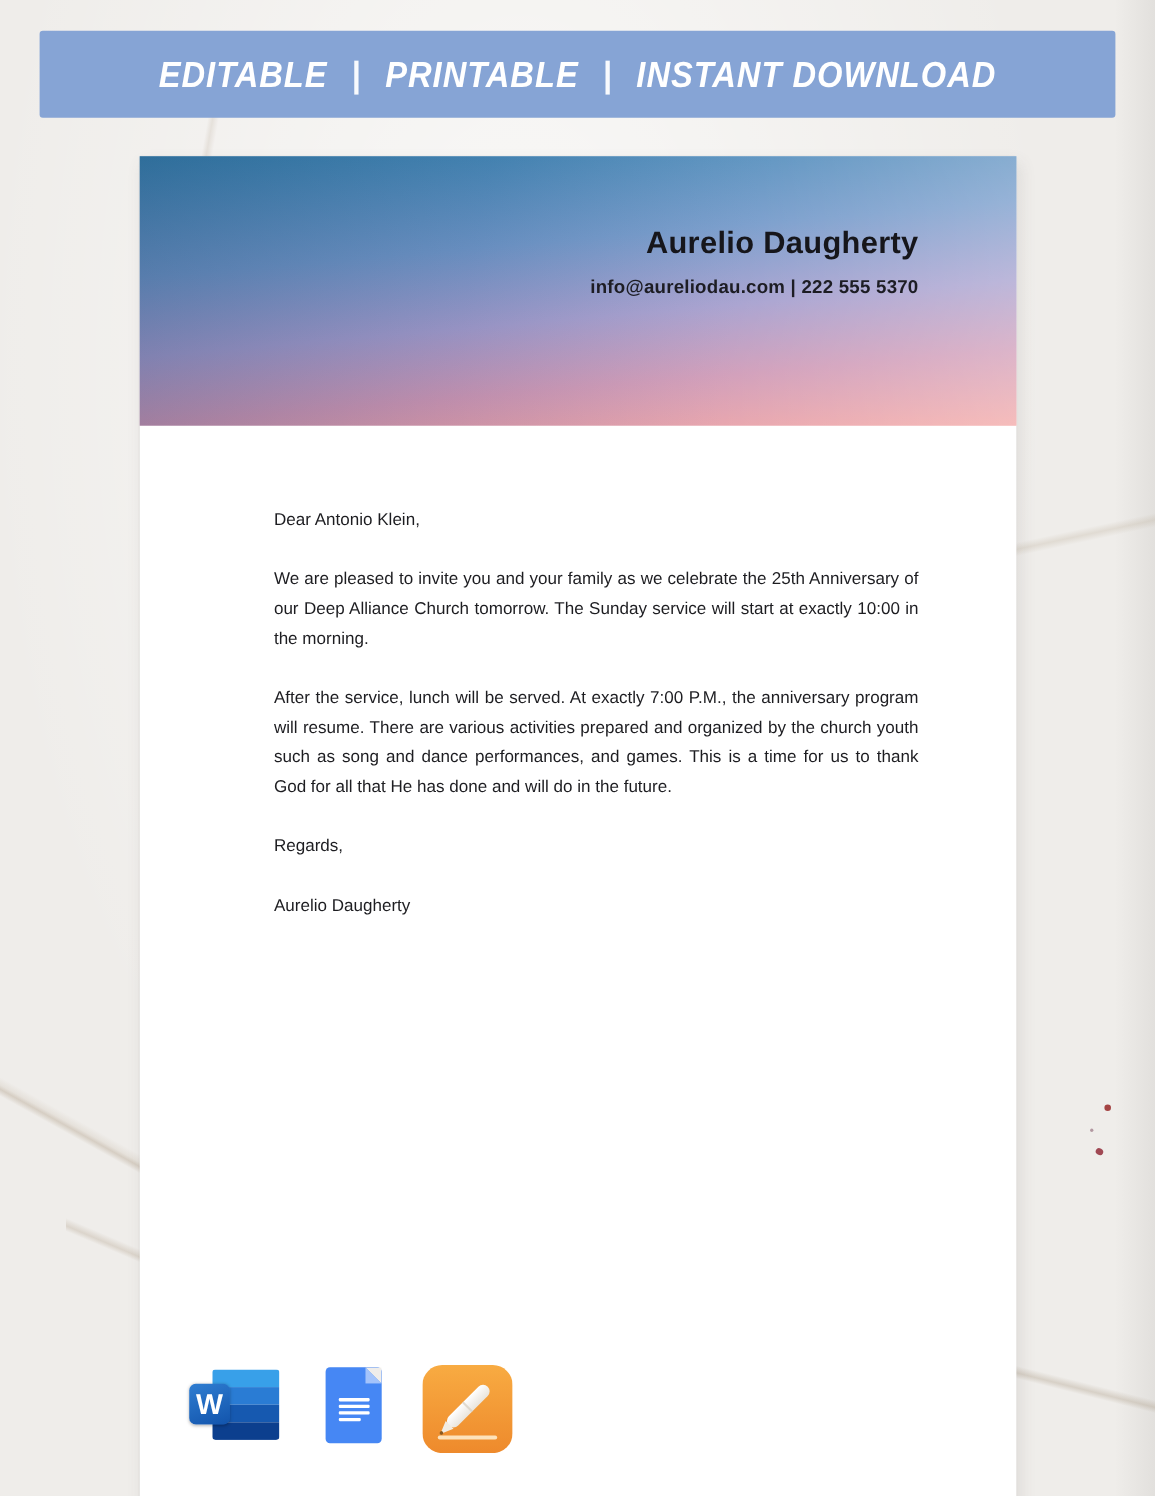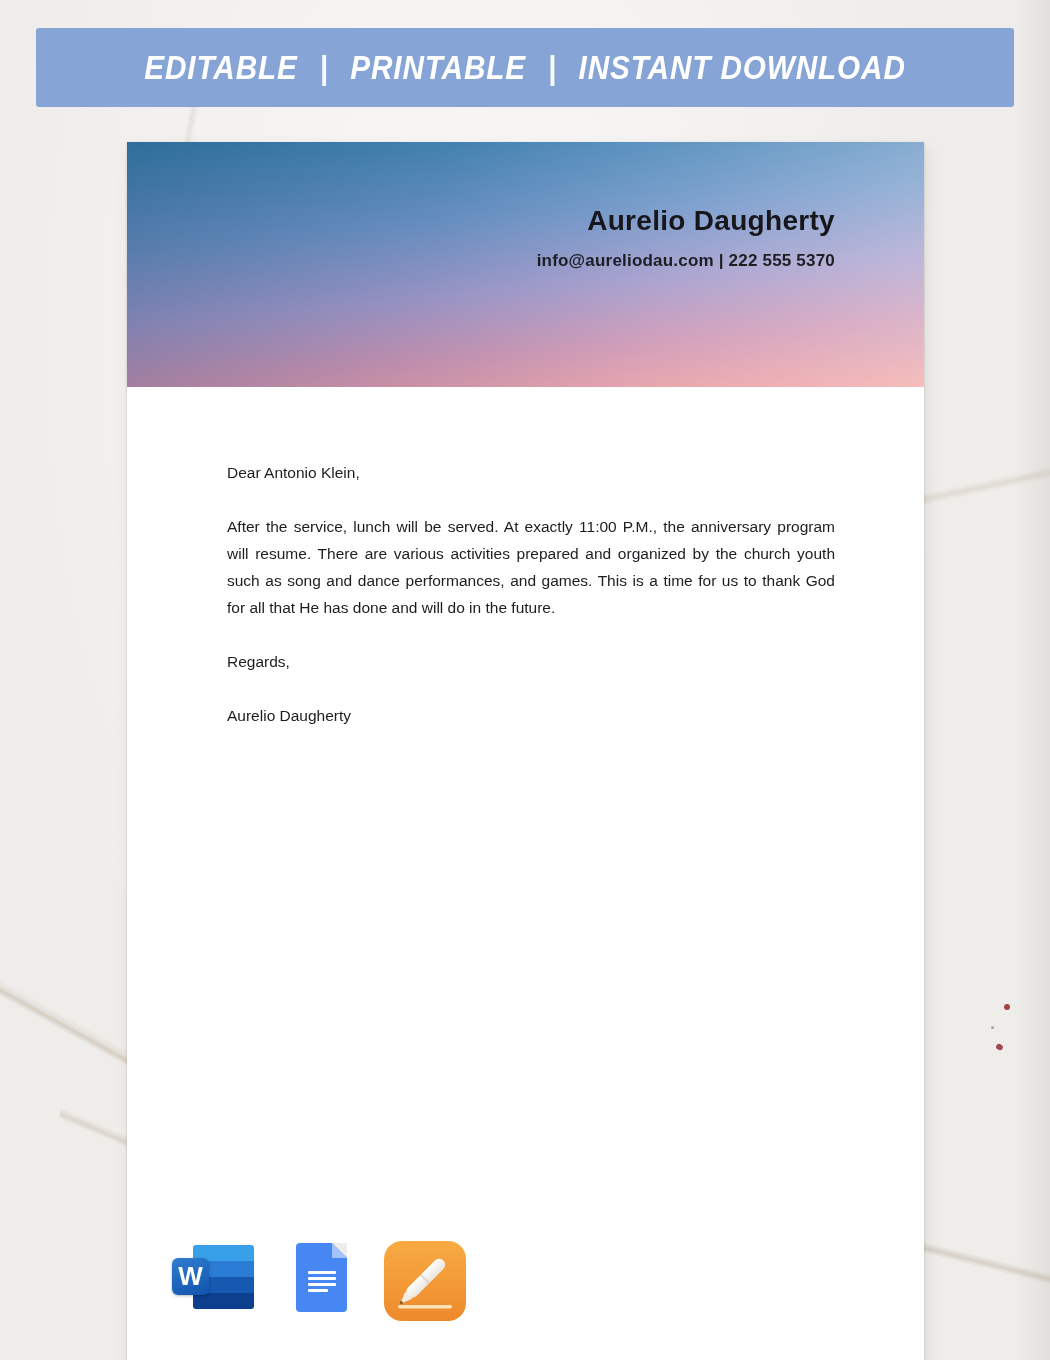--- a/index.html
+++ b/index.html
@@ -53,21 +53,21 @@
     background:
       linear-gradient(100deg, rgba(10,40,80,0.24) 0%, rgba(10,40,80,0.08) 38%, rgba(255,255,255,0.10) 68%, rgba(255,255,255,0.30) 100%),
       linear-gradient(175deg, #3a84b2 0%, #6f96c8 35%, #a29bcc 58%, #cd96b4 78%, #f2a09e 100%);
     text-align:right; padding:62px 89px 0 0;
   }
   .lh-name { font-size:28px; font-weight:700; color:#16161b; letter-spacing:0.3px; line-height:34px; margin-bottom:9px; }
   .lh-line { font-size:17px; font-weight:700; color:#1d1d24; line-height:28px; letter-spacing:0.2px; }
 
   .letter-body {
     padding:72px 89px 0 100px;
-    font-size:15.5px; line-height:27px; color:#1d1d21;
+    font-size:15.5px; line-height:27px; color:#1d1d21;margin-left:22px;
   }
   .letter-body p { margin-bottom:27px; }
   .letter-body p.justified { text-align:justify; }
   .letter-body p.pre-closing { margin-bottom:44px; }
   .misspelled {
     text-decoration-style:dotted;
     text-decoration-color:#e8442e; text-decoration-thickness:2px; text-underline-offset:4px;
   }
 
   
@@ -116,21 +116,22 @@
   </div>
 
   <div class="page">
     <div class="letterhead">
       <div class="lh-name">Aurelio Daugherty</div>
       <div class="lh-line">info@aureliodau.com | 222 555 5370</div>
     </div>
 
     <div class="letter-body">
       <p>Dear Antonio Klein,</p>
-      <p class="justified"><span>After the service, lunch will be served. At exactly 11:00 P.M., the anniversary program will resume. There are various activities prepared and </span><span class="misspelled">organized</span><span> by the church youth such as song and dance performances, and games. This is a time for us to thank God for all that He has done and will do in the future.</span></p>
+      <p class="justified">We are pleased to invite you and your family as we celebrate the 25th Anniversary of our Deep Alliance Church tomorrow. The Sunday service will start at exactly 10:00 in the morning.</p>
+      <p class="justified"><span>After the service, lunch will be served. At exactly 7:00 P.M., the anniversary program will resume. There are various activities prepared and </span><span class="misspelled">organized</span><span> by the church youth such as song and dance performances, and games. This is a time for us to thank God for all that He has done and will do in the future.</span></p>
       <p>Regards,</p>
       <p>Aurelio Daugherty</p>
     </div>
   </div>
 
   <div class="icon icon-word">
     <div class="word-doc">
       <i class="ws1"></i>
         <i class="ws2"></i>
         <i class="ws3"></i>

